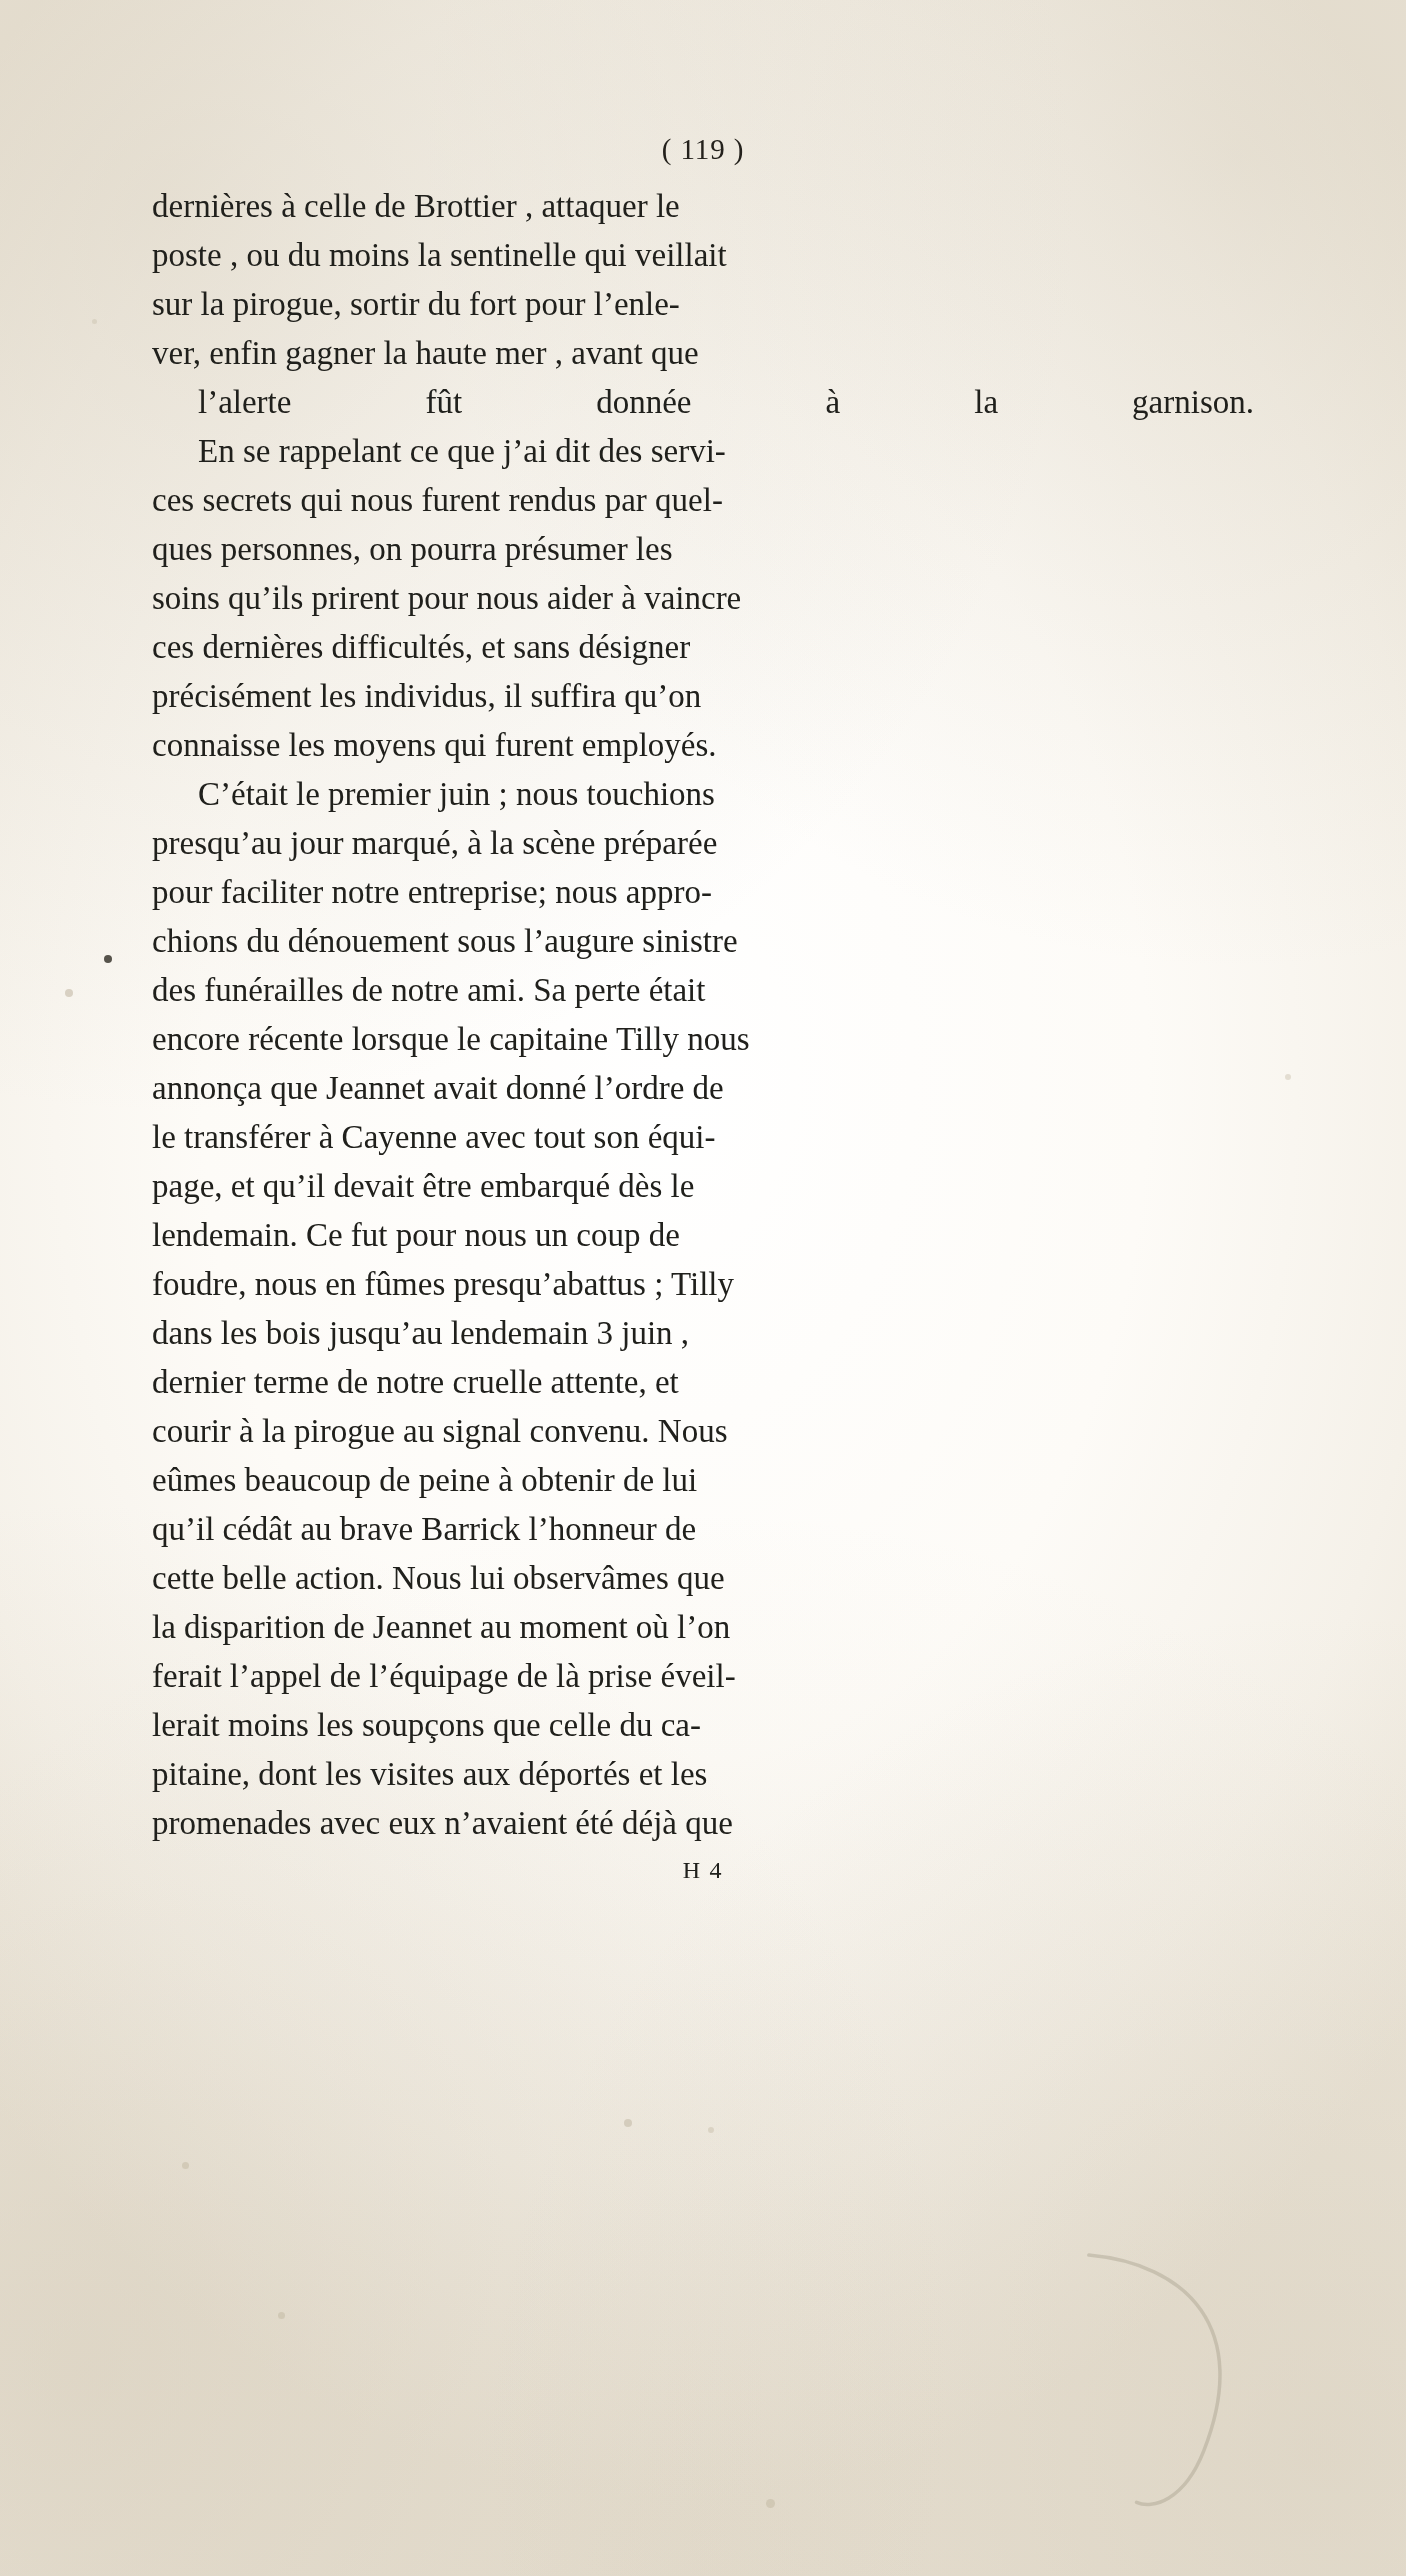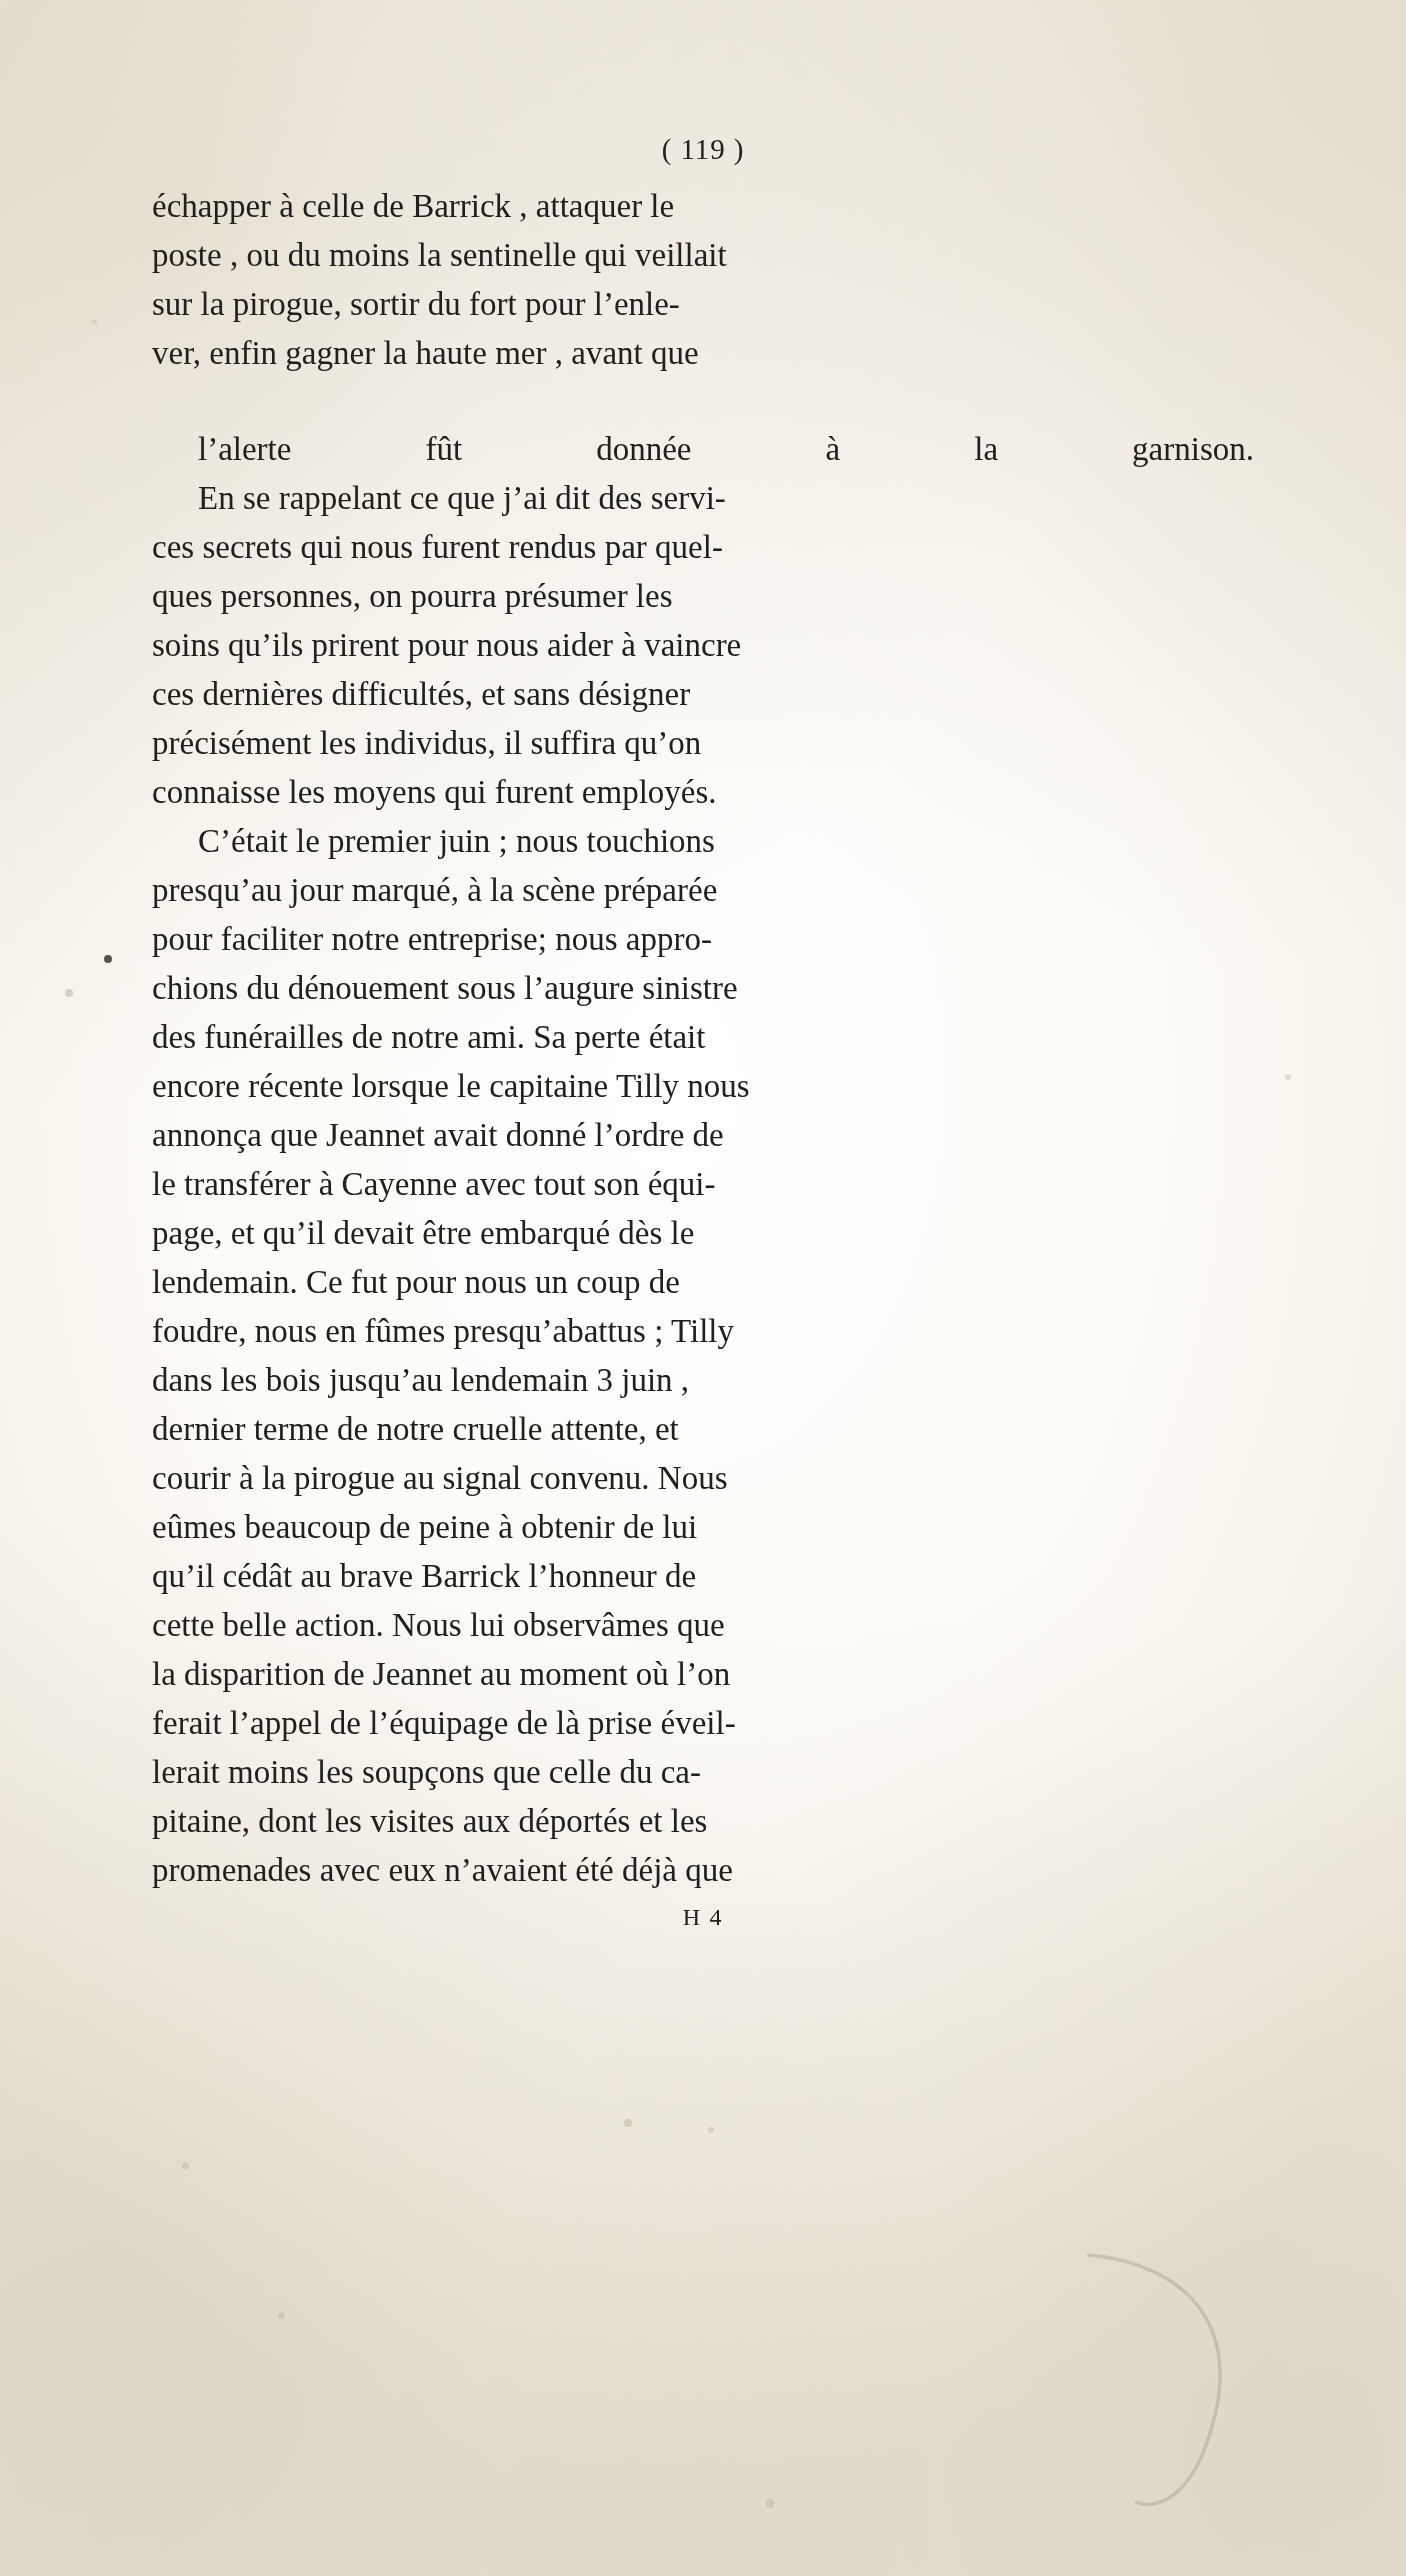--- a/index.html
+++ b/index.html
@@ -85,21 +85,20 @@
   .line.just {
     display: flex;
     justify-content: space-between;
     white-space: normal;
   }
   .line.just > span {
     white-space: pre;
   }
   .line.last {
     display: block;
-    margin-top: 47px;
   }
   .line.ind {
     padding-left: 46px;
   }
   .line.ind.just {
     padding-left: 46px;
   }
 
   .signature {
     margin-top: 8.8px;
@@ -142,21 +141,21 @@
 <div class="margin-dot"></div>
 
 <div id="text-column">
 
   <div class="folio">( 119 )</div>
 
   <div class="body-text">
 
     <p>
       <span class="line just">
-          <span>échapper à celle de Barrick , attaquer le</span>
+          <span>dernières à celle de Brottier , attaquer le</span>
         </span>
       <span class="line just">
           <span>poste , ou du moins la sentinelle qui veillait</span>
         </span>
       <span class="line just">
           <span>sur la pirogue, sortir du fort pour l’enle-</span>
         </span>
       <span class="line just">
           <span>ver, enfin gagner la haute mer , avant que</span>
         </span>

